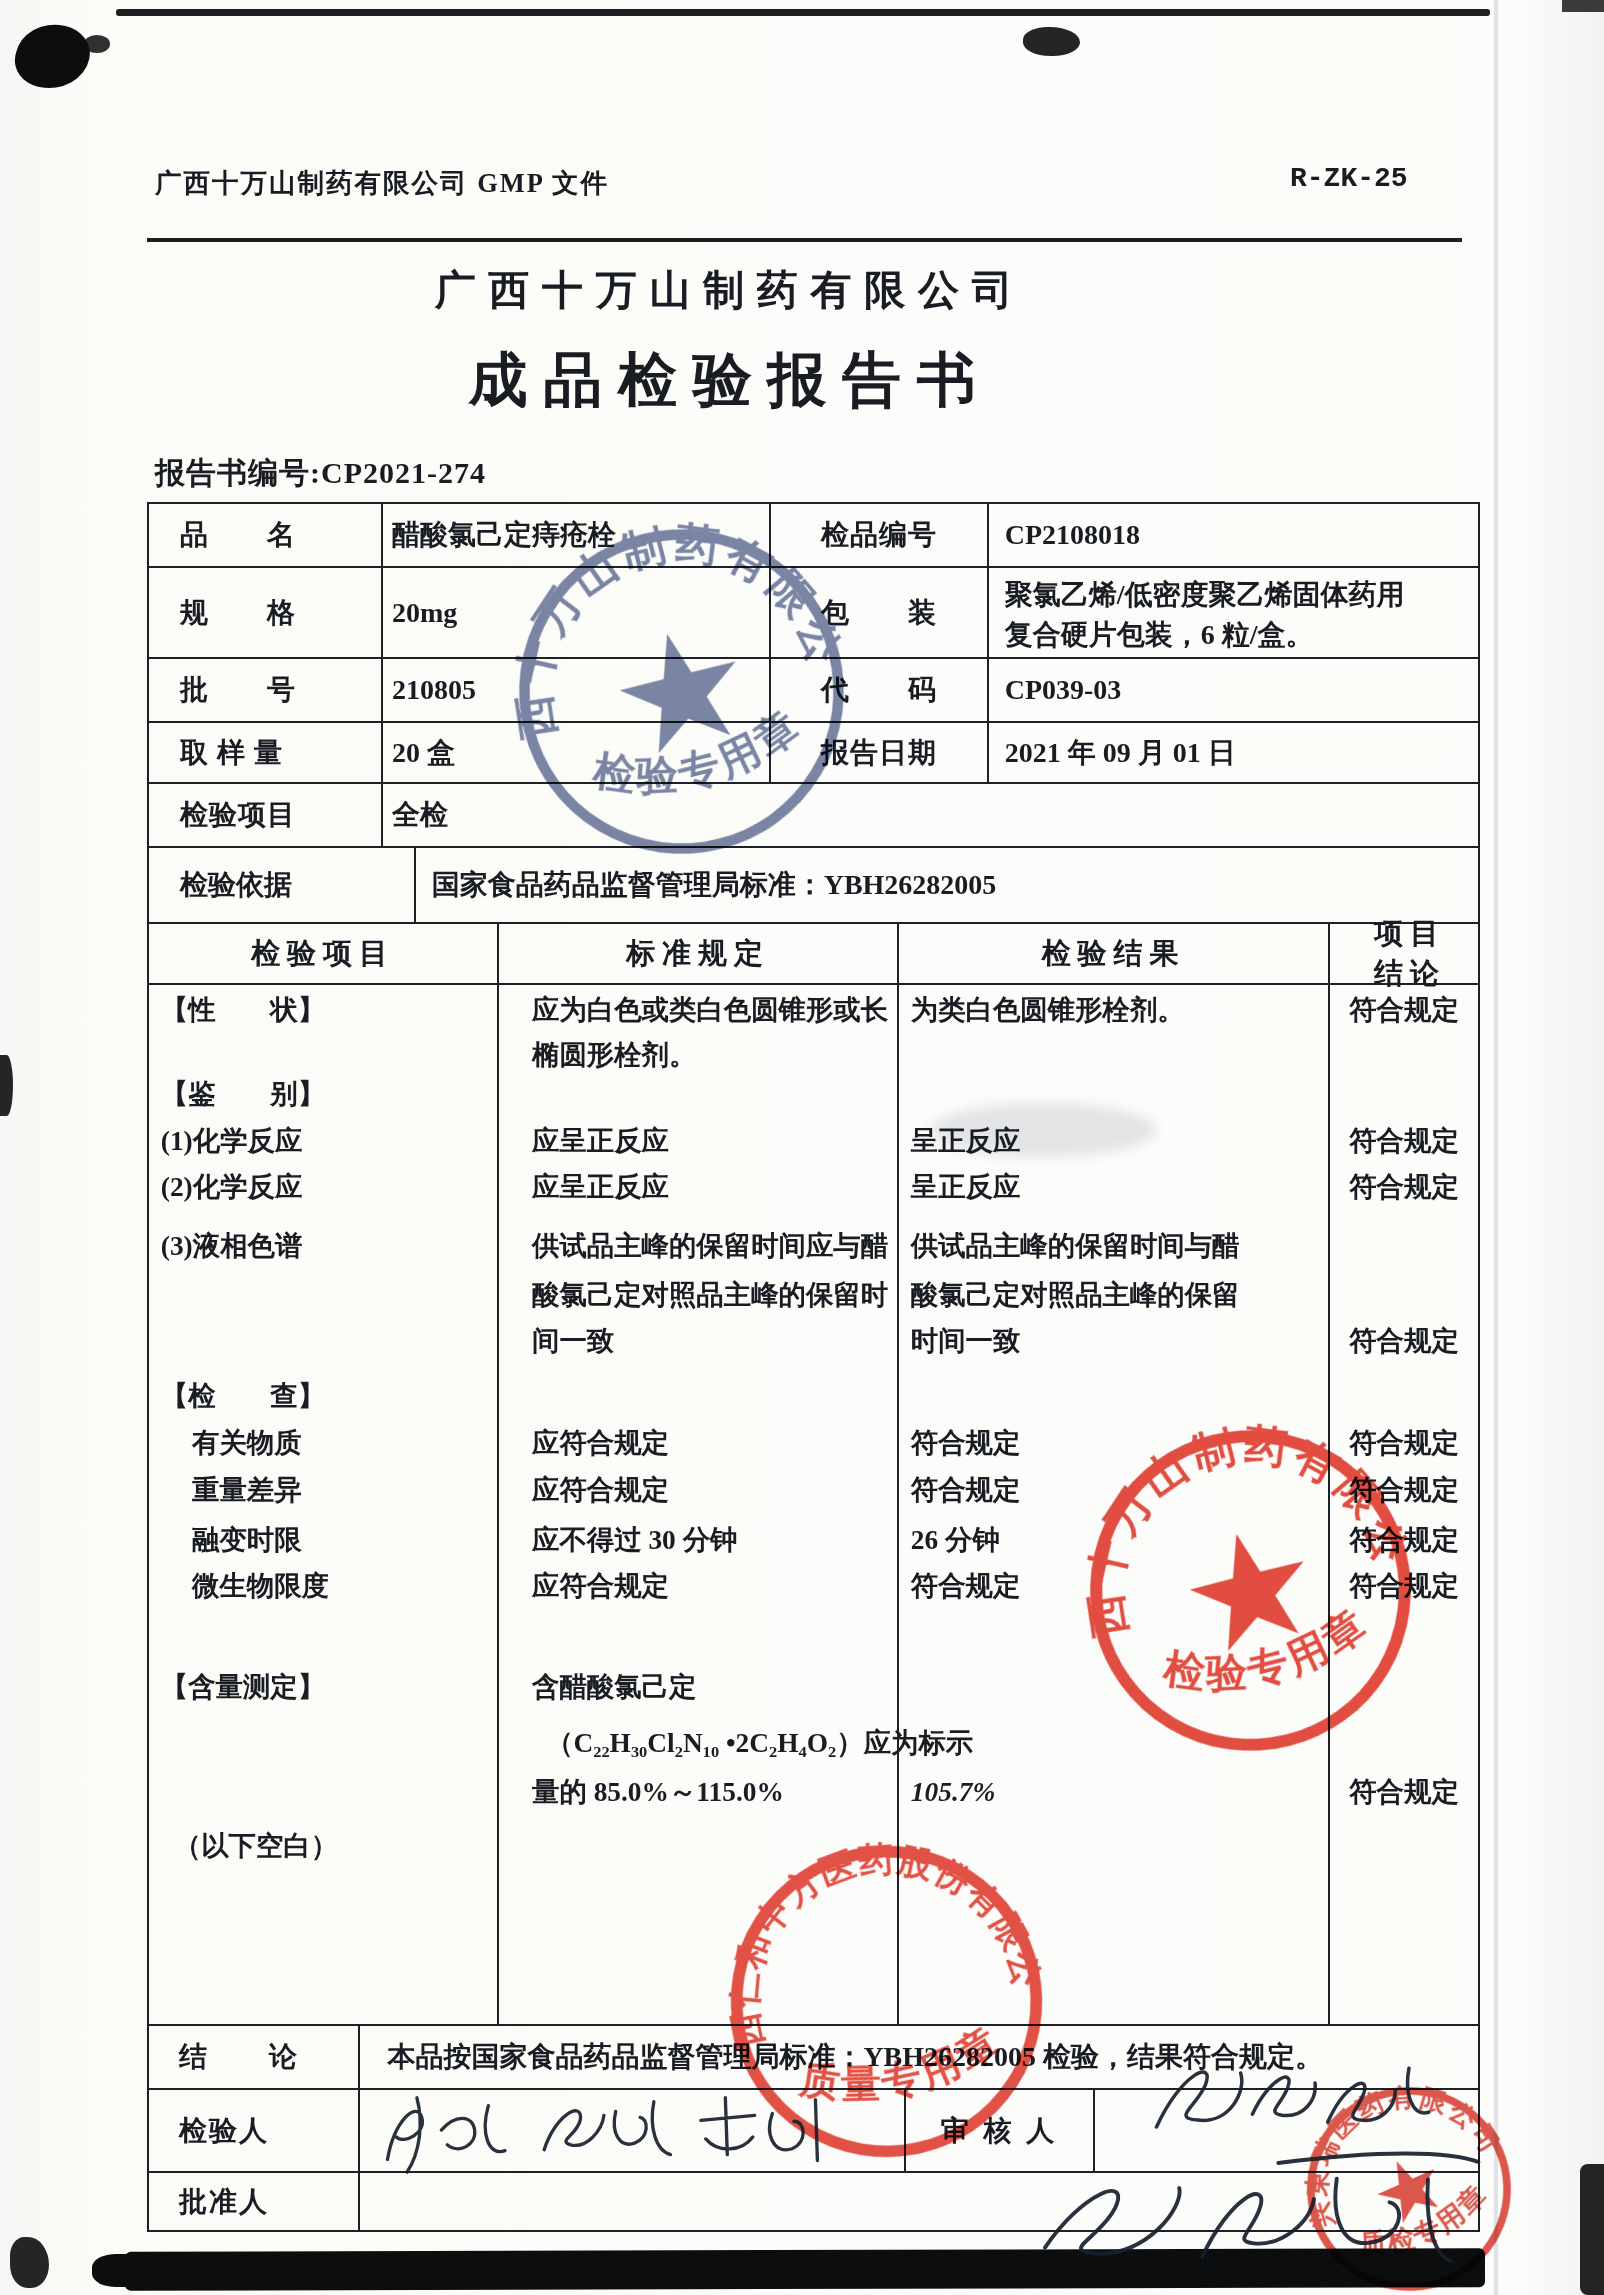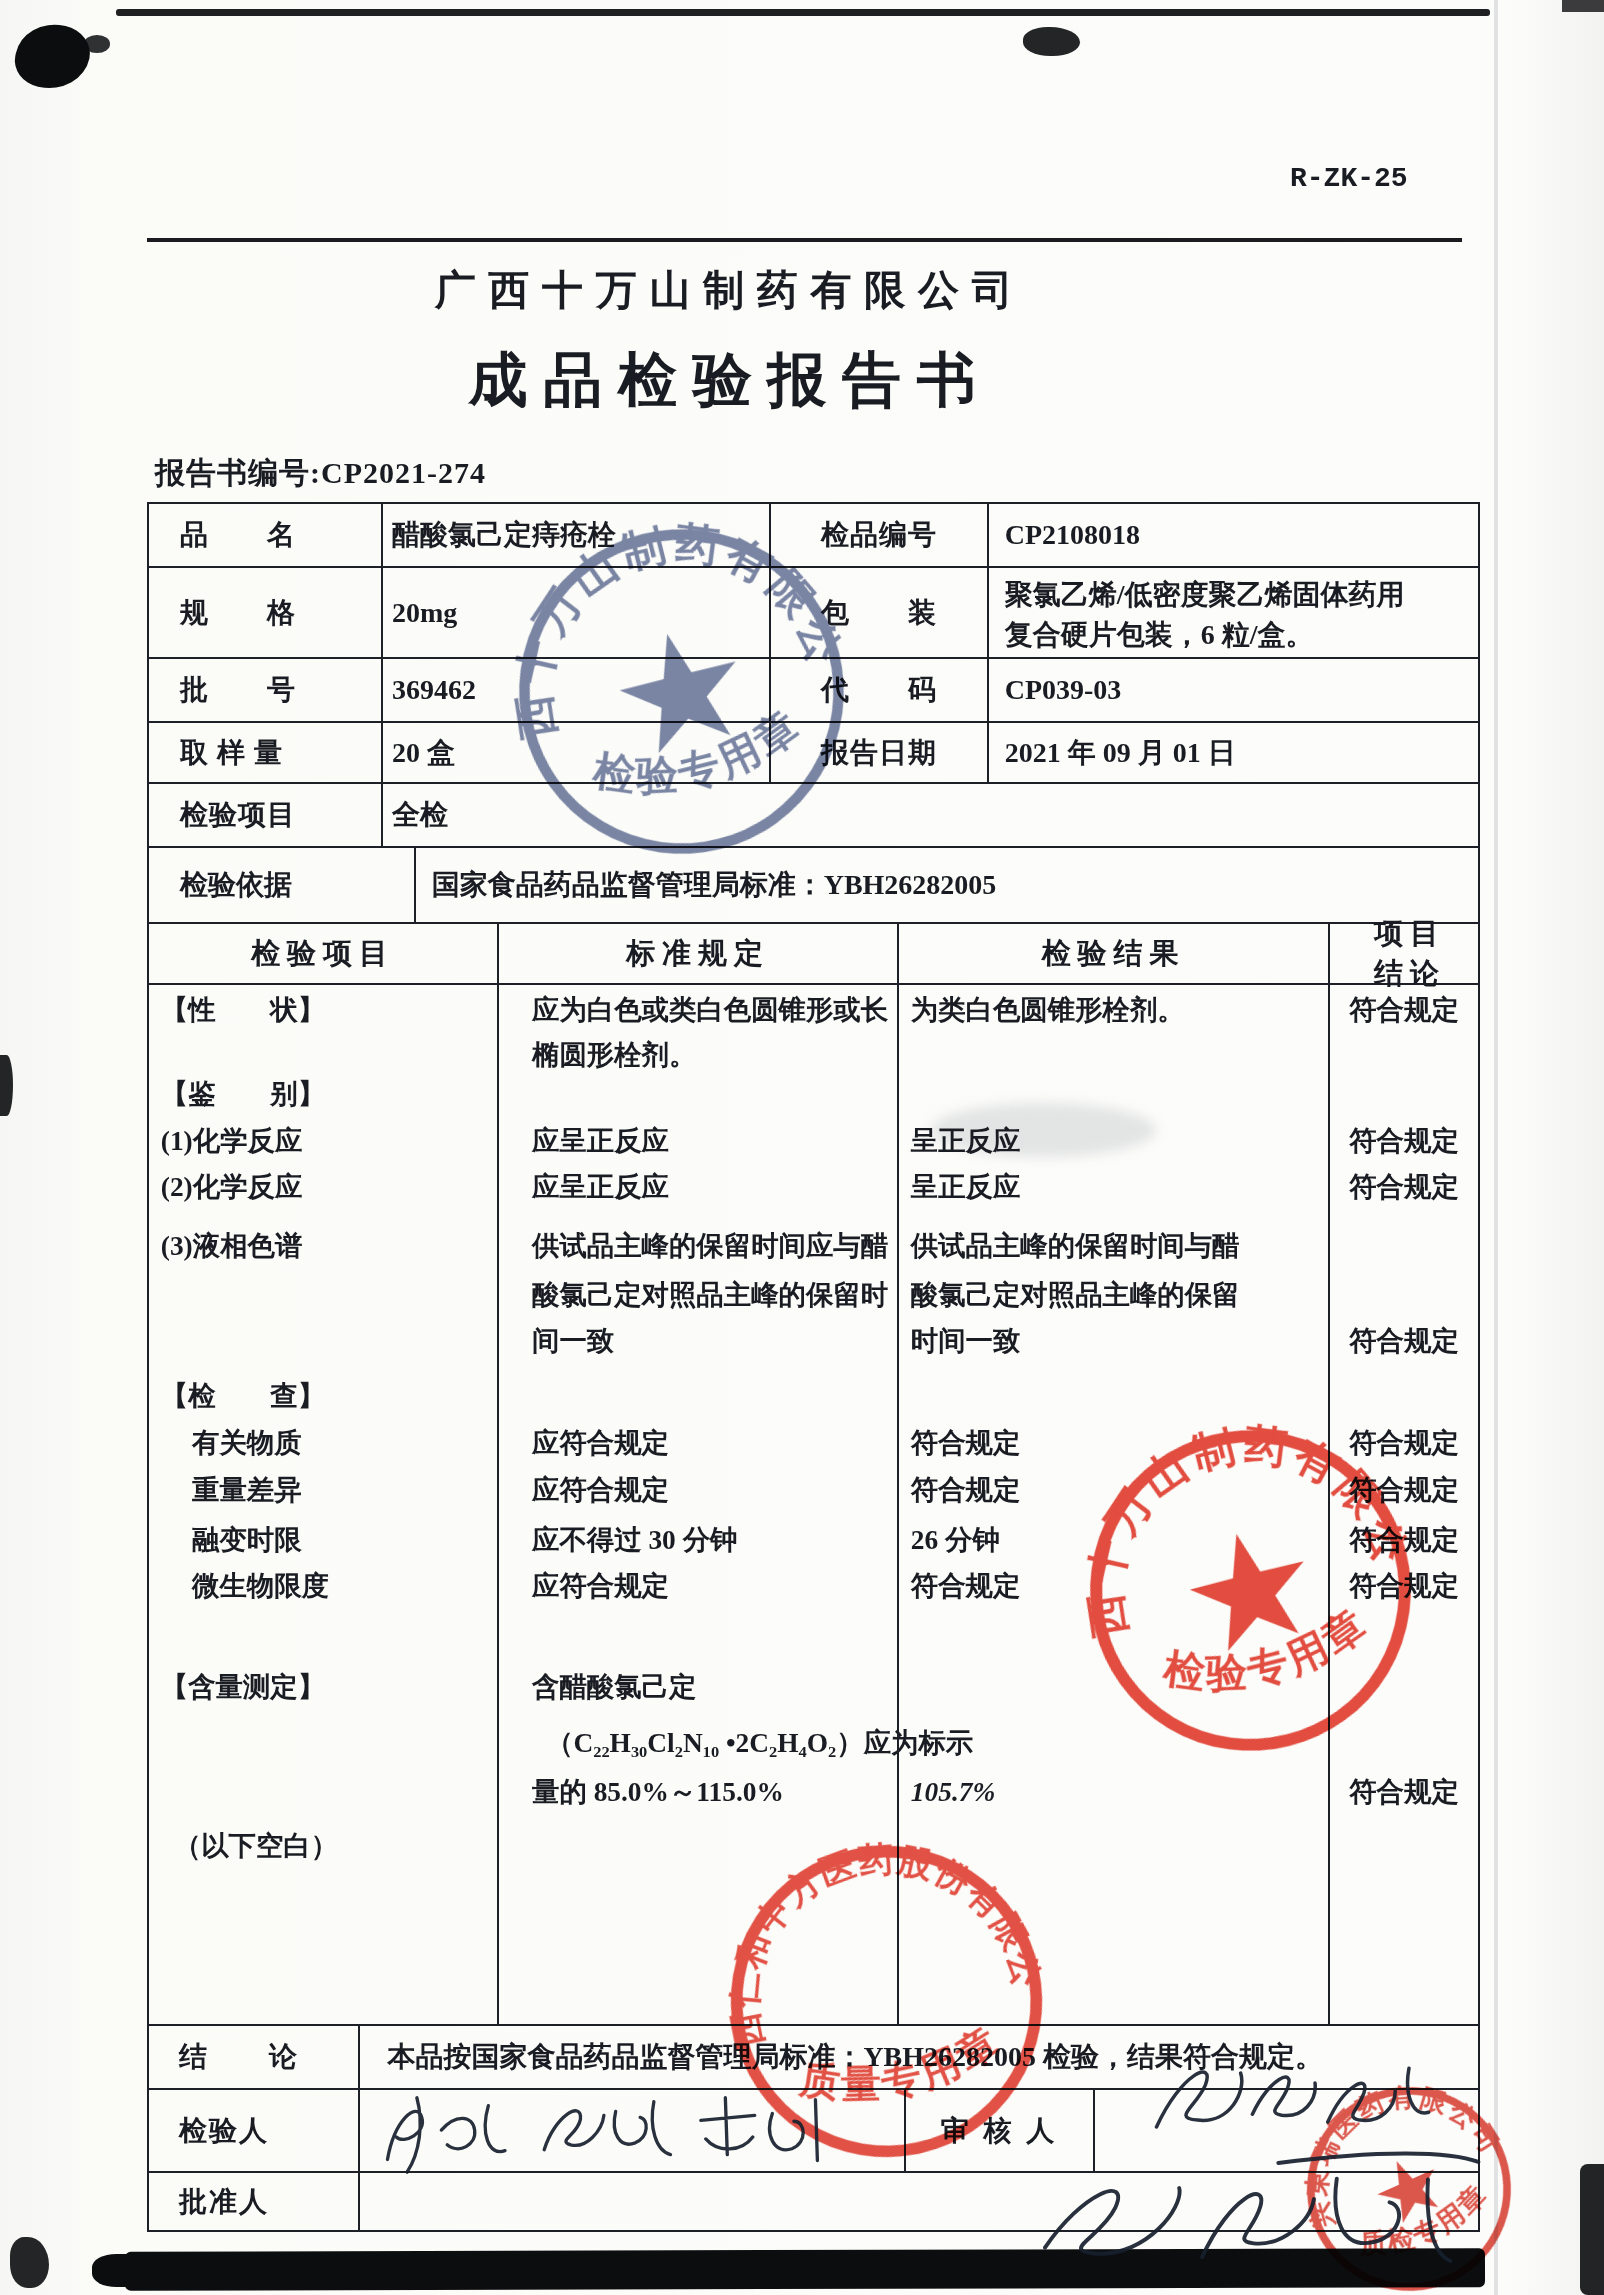--- a/index.html
+++ b/index.html
@@ -71,20 +71,21 @@
   <div class="blk" style="left:1023px; top:26.5px; width:57px; height:29px; border-radius:45% 55% 50% 50%; opacity:.9;"></div>
   <div class="blk" style="left:1562px; top:0; width:42px; height:11.8px; opacity:.8;"></div>
   <div class="blk" style="left:0; top:1055px; width:12.7px; height:61px; border-radius:0 60% 60% 0; opacity:.9;"></div>
   <div class="blk" style="left:125px; top:2250px; width:1360px; height:39px; border-radius:5.9px; transform:rotate(-0.15deg);"></div>
   <div class="blk" style="left:92px; top:2254px; width:61px; height:33px; border-radius:40%;"></div>
   <div class="blk" style="left:9.8px; top:2237px; width:39px; height:51px; border-radius:40% 60% 50% 50%; opacity:.9;"></div>
   <div class="blk" style="left:1580px; top:2164px; width:24.5px; height:131px; border-radius:7.8px 0 0 7.8px; opacity:.9;"></div>
   <div class="edge-shadow"></div>
   <div class="ghost"></div>
 
+  <div class="abs hdr-left">广西十万山制药有限公司 GMP 文件</div>
   <div class="abs hdr-right">R-ZK-25</div>
   <div class="abs hdr-rule"></div>
 
   <div class="abs t-company">广西十万山制药有限公司</div>
   <div class="abs t-report">成品检验报告书</div>
   <div class="abs t-no">报告书编号:CP2021-274</div>
 
   <div class="tbl">
     <div class="r r1">
       <div class="c lab w1">品　　名</div>
@@ -98,21 +99,21 @@
       <div class="c lab2 w3">包　　装</div>
       <div class="c val4 w4">
         <span class="two-line">
           <span style="display:block;">聚氯乙烯/低密度聚乙烯固体药用</span>
           <span style="display:block;">复合硬片包装，6 粒/盒。</span>
         </span>
       </div>
     </div>
     <div class="r r3">
       <div class="c lab w1">批　　号</div>
-      <div class="c val w2">369462</div>
+      <div class="c val w2">210805</div>
       <div class="c lab2 w3">代　　码</div>
       <div class="c val4 w4">CP039-03</div>
     </div>
     <div class="r r4">
       <div class="c lab w1">取 样 量</div>
       <div class="c val w2">20 盒</div>
       <div class="c lab2 w3">报告日期</div>
       <div class="c val4 w4">2021 年 09 月 01 日</div>
     </div>
     <div class="r r5">

